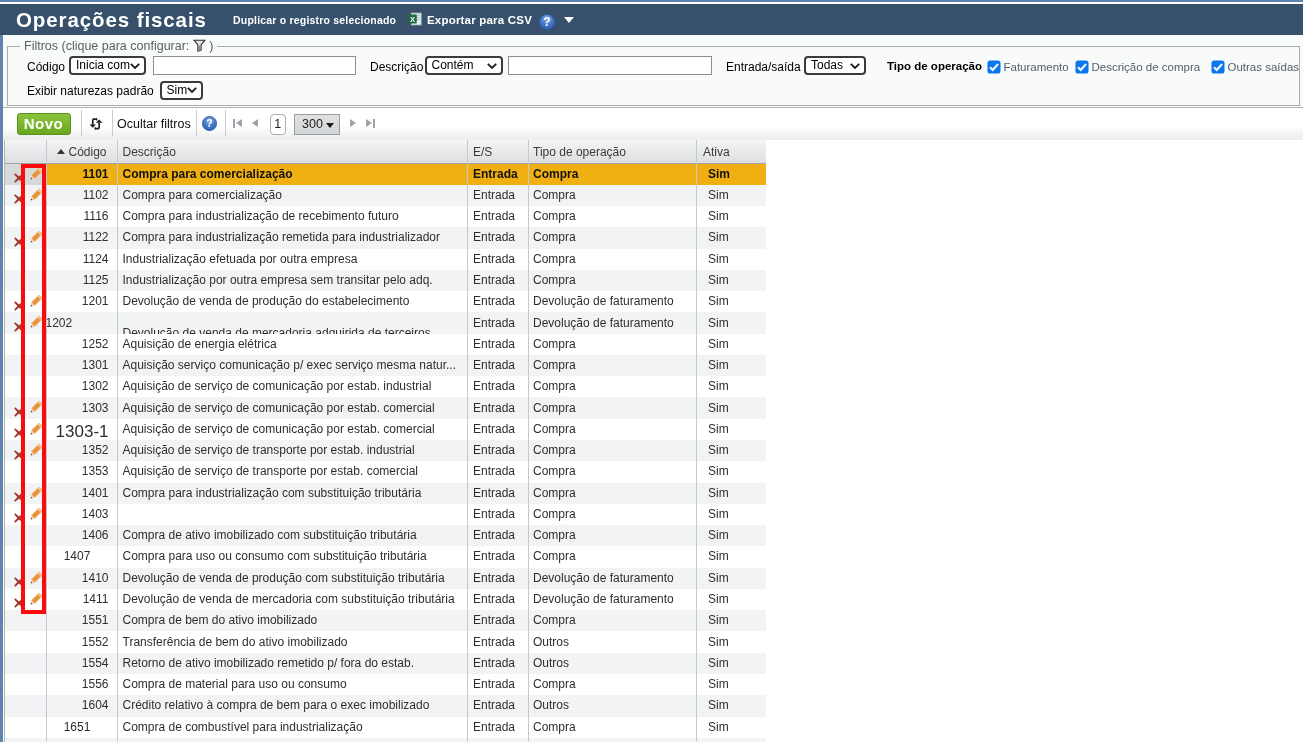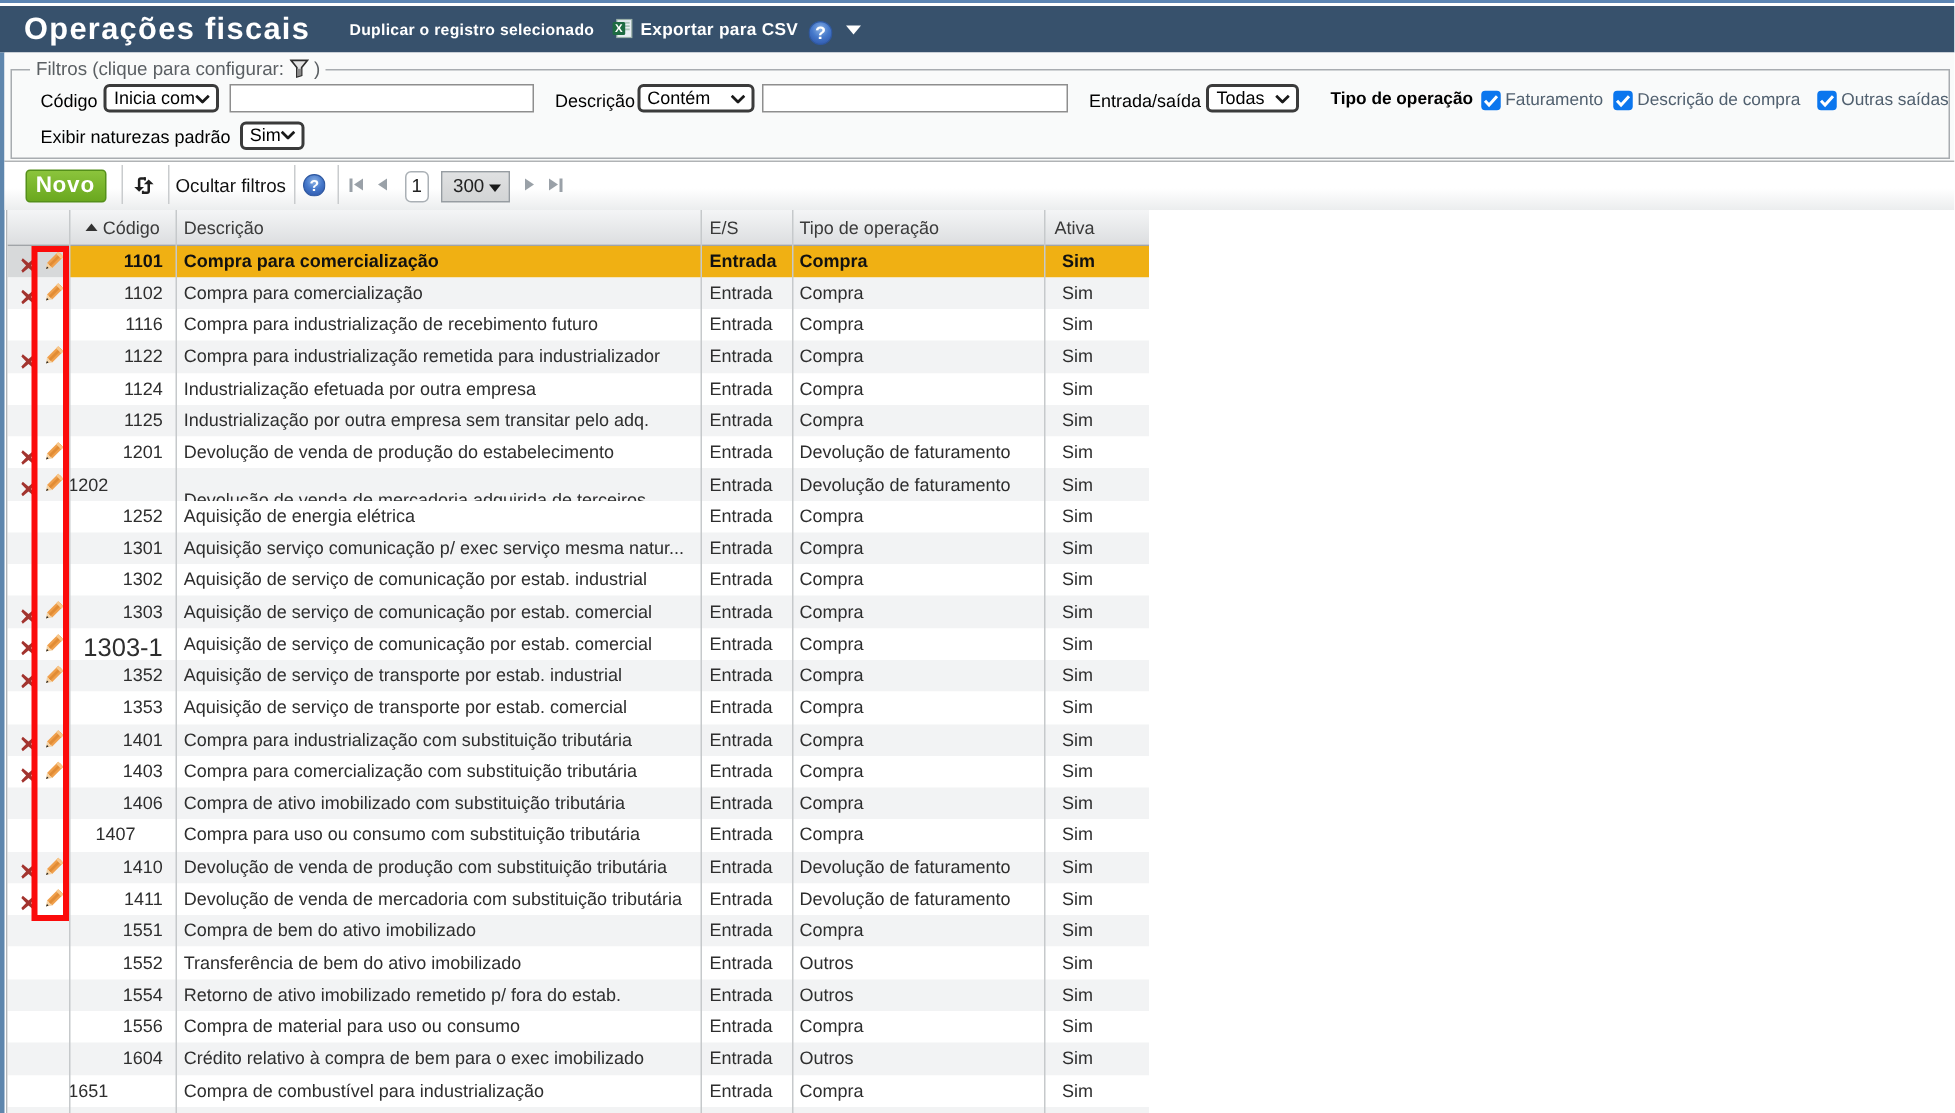--- a/index.html
+++ b/index.html
@@ -324,21 +324,20 @@
         <g transform="rotate(45 7.5 7.5)">
           <rect x="5.1" y="0.4" width="4.9" height="10.6" fill="#f0a04c"></rect>
           <rect x="6.7" y="0.4" width="1.7" height="10.6" fill="#e18c35"></rect>
           <rect x="5.1" y="0.4" width="4.9" height="2" fill="#f7c98f"></rect>
           <path d="M5.1 11 L10 11 L7.55 14.4 Z" fill="#f5d3a4"></path>
           <path d="M6.8 12.7 L8.3 12.7 L7.55 14.4 Z" fill="#1c1c1c"></path>
         </g>
       </svg></div>
 <div class="ab" style="left:0;top:364.32px;width:761.5px;height:21.27px;background:#ffffff"></div>
 <div class="ab" style="left:40.5px;top:367.45px;width:63px;text-align:right;font-size:12px;font-weight:normal;color:#2e2e2e">1403</div>
-<div class="ab" style="left:117.5px;top:367.45px;font-size:12px;font-weight:normal;color:#2e2e2e;white-space:nowrap">Compra para comercialização com substituição tributária</div>
 <div class="ab" style="left:468px;top:367.45px;font-size:12px;font-weight:normal;color:#2e2e2e">Entrada</div>
 <div class="ab" style="left:528px;top:367.45px;font-size:12px;font-weight:normal;color:#2e2e2e;white-space:nowrap">Compra</div>
 <div class="ab" style="left:703px;top:367.45px;font-size:12px;font-weight:normal;color:#2e2e2e">Sim</div>
 <div class="ab" style="left:8.5px;top:369.82px"><svg width="10" height="10" viewBox="0 0 10 10">
         <path d="M1.2 0.2 L5 3.4 L8.8 0.2 L9.8 1.6 L6.6 5 L9.8 8.4 L8.8 9.8 L5 6.6 L1.2 9.8 L0.2 8.4 L3.4 5 L0.2 1.6 Z" fill="#a3342f"></path>
       </svg></div>
 <div class="ab" style="left:22.5px;top:367.32px"><svg width="15" height="15" viewBox="0 0 15 15">
         <g transform="rotate(45 7.5 7.5)">
           <rect x="5.1" y="0.4" width="4.9" height="10.6" fill="#f0a04c"></rect>
           <rect x="6.7" y="0.4" width="1.7" height="10.6" fill="#e18c35"></rect>
@@ -419,21 +418,21 @@
 <div class="ab" style="left:468px;top:537.61px;font-size:12px;font-weight:normal;color:#2e2e2e">Entrada</div>
 <div class="ab" style="left:528px;top:537.61px;font-size:12px;font-weight:normal;color:#2e2e2e;white-space:nowrap">Compra</div>
 <div class="ab" style="left:703px;top:537.61px;font-size:12px;font-weight:normal;color:#2e2e2e">Sim</div>
 <div class="ab" style="left:0;top:555.75px;width:761.5px;height:21.27px;background:#f2f3f4"></div>
 <div class="ab" style="left:40.5px;top:558.88px;width:63px;text-align:right;font-size:12px;font-weight:normal;color:#2e2e2e">1604</div>
 <div class="ab" style="left:117.5px;top:558.88px;font-size:12px;font-weight:normal;color:#2e2e2e;white-space:nowrap">Crédito relativo à compra de bem para o exec imobilizado</div>
 <div class="ab" style="left:468px;top:558.88px;font-size:12px;font-weight:normal;color:#2e2e2e">Entrada</div>
 <div class="ab" style="left:528px;top:558.88px;font-size:12px;font-weight:normal;color:#2e2e2e;white-space:nowrap">Outros</div>
 <div class="ab" style="left:703px;top:558.88px;font-size:12px;font-weight:normal;color:#2e2e2e">Sim</div>
 <div class="ab" style="left:0;top:577.02px;width:761.5px;height:21.27px;background:#ffffff"></div>
-<div class="ab" style="left:40.5px;top:580.15px;width:63px;text-align:left;font-size:12px;font-weight:normal;color:#2e2e2e">1651</div>
+<div class="ab" style="left:40.5px;top:580.15px;width:63px;text-align:center;font-size:12px;font-weight:normal;color:#2e2e2e">1651</div>
 <div class="ab" style="left:117.5px;top:580.15px;font-size:12px;font-weight:normal;color:#2e2e2e;white-space:nowrap">Compra de combustível para industrialização</div>
 <div class="ab" style="left:468px;top:580.15px;font-size:12px;font-weight:normal;color:#2e2e2e">Entrada</div>
 <div class="ab" style="left:528px;top:580.15px;font-size:12px;font-weight:normal;color:#2e2e2e;white-space:nowrap">Compra</div>
 <div class="ab" style="left:703px;top:580.15px;font-size:12px;font-weight:normal;color:#2e2e2e">Sim</div>
 <div class="ab" style="left:0;top:598.29px;width:761.5px;height:21.27px;background:#f2f3f4"></div>
 <div class="colline" style="left:40.5px"></div>
 <div class="colline" style="left:111.5px"></div>
 <div class="colline" style="left:461.5px"></div>
 <div class="colline" style="left:522.5px"></div>
 <div class="colline" style="left:691px"></div>

